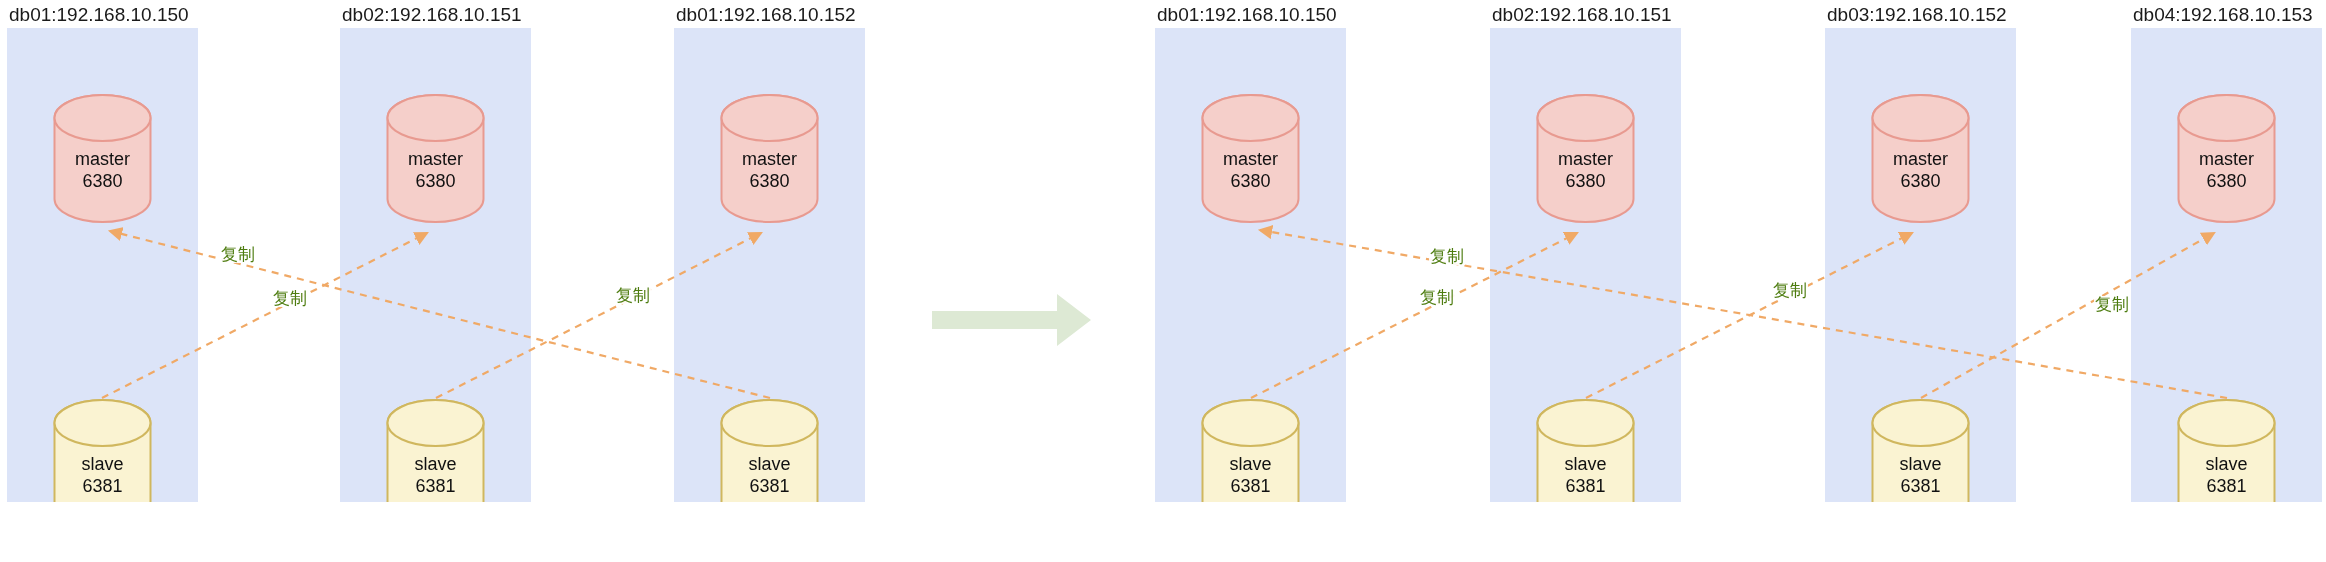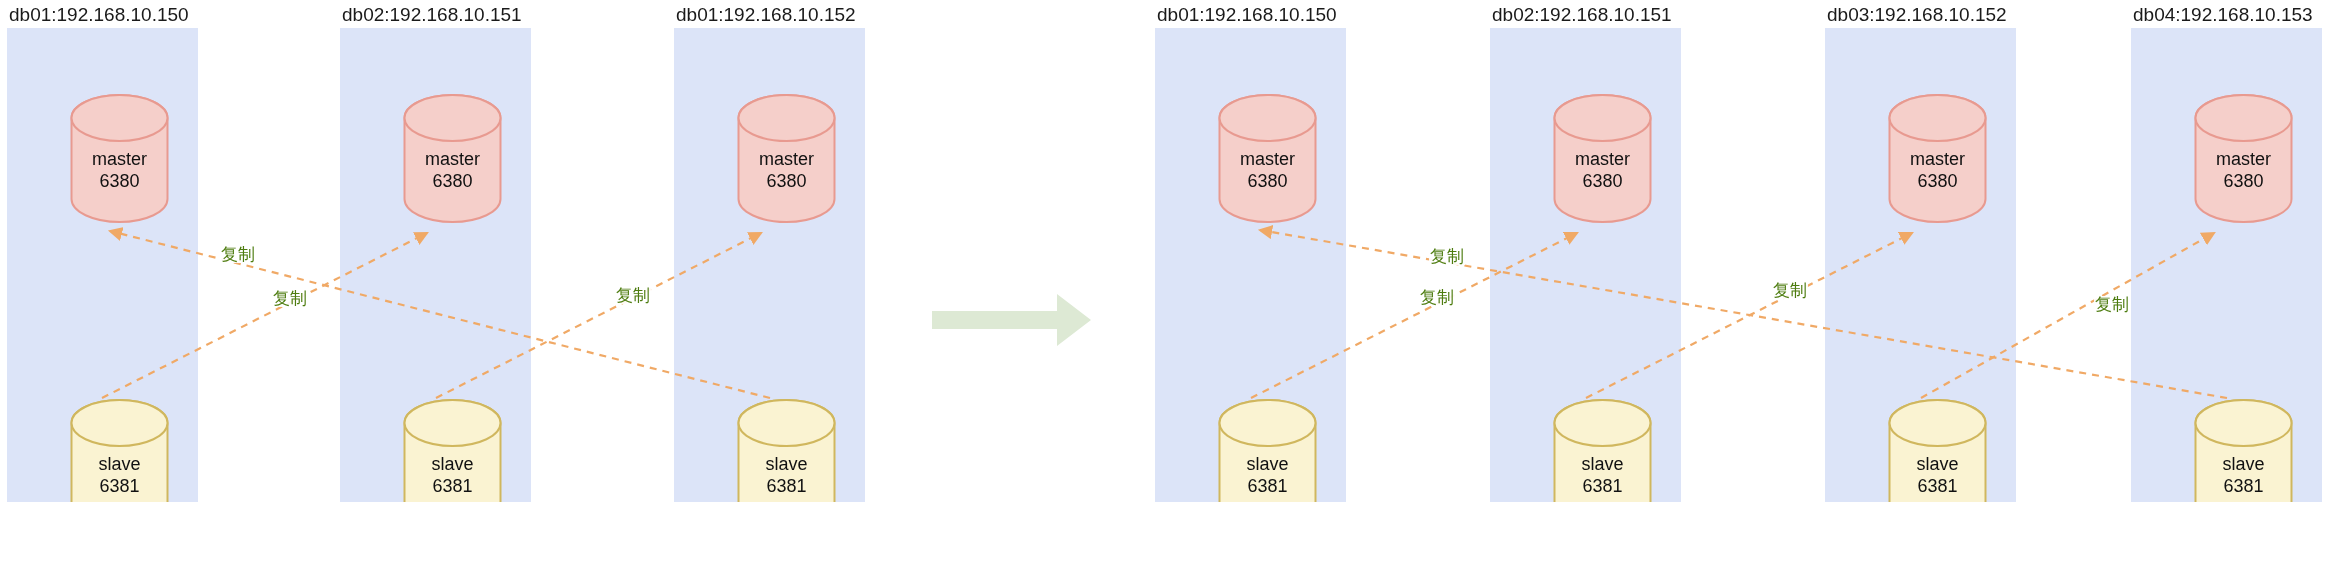--- a/index.html
+++ b/index.html
@@ -13,21 +13,21 @@
   .node{position:absolute;top:0;width:191px;height:562px;}
   .node-header{
     position:absolute;left:2px;top:4px;
     font-size:19px;color:#1a1a1a;white-space:nowrap;
     letter-spacing:0px;
   }
   .node-panel{
     position:absolute;left:0;top:28px;width:191px;height:528px;
     background:#dce4f8;
   }
-  .cyl{position:absolute;left:63px;width:99px;height:131px;padding-left:15px;}
+  .cyl{position:absolute;left:46px;width:99px;height:131px;padding-left:15px;}
   .cyl.master{top:93px;}
   .cyl.slave{top:398px;}
   .cyl svg{position:absolute;left:0;top:0;}
   .cyl-label{
     position:absolute;left:0;top:55px;width:99px;
     text-align:center;font-size:18px;line-height:22px;color:#111;
   }
   .overlay{position:absolute;left:0;top:0;pointer-events:none;}
   .link-label{
     position:absolute;

